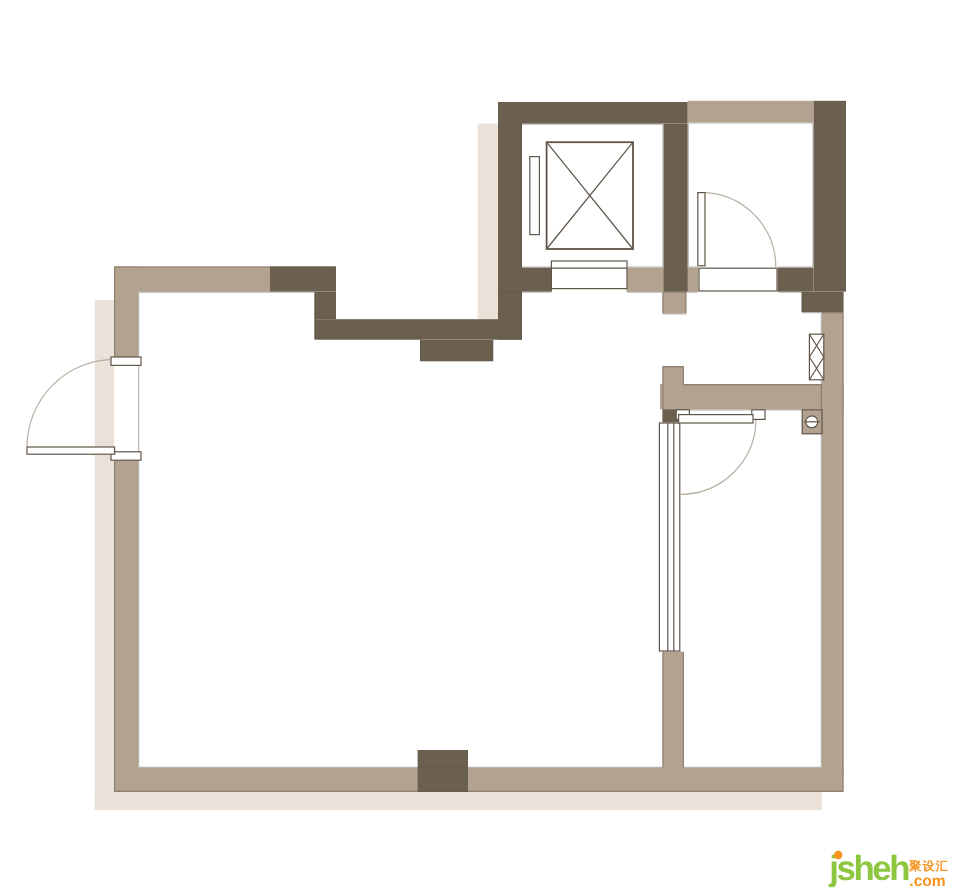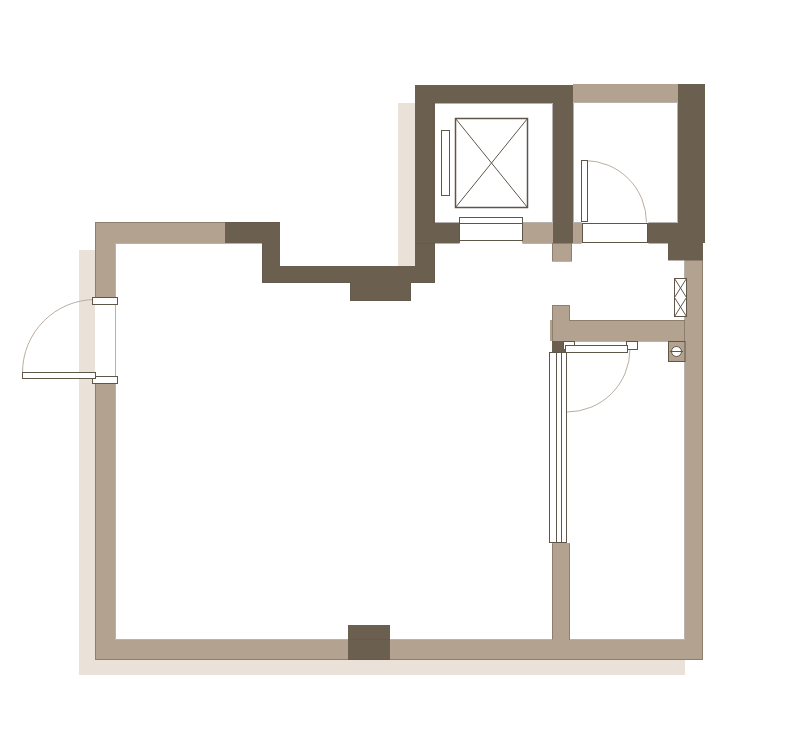--- a/index.html
+++ b/index.html
@@ -118,14 +118,18 @@
       <path class="ln" d="M674.5 278.5 L686.5 297.5 M686.5 278.5 L674.5 297.5 M674.5 297.5 L686.5 316.5 M686.5 297.5 L674.5 316.5"></path>
     </g>
 
     <g>
       <rect class="drain-sq" x="668.5" y="341.5" width="16.5" height="20"></rect>
       <circle class="fx" cx="676.5" cy="351.5" r="5"></circle>
       <path class="ln" d="M670 351.5 H683"></path>
     </g>
   </svg>
 
+  <div class="watermark">
+    <span class="brand">jsheh</span><span class="wm-col"><span class="cn">聚设汇</span><span class="com">.com</span></span>
+    <span class="jdot"></span>
+  </div>
 
 </div>
 
 </body></html>

